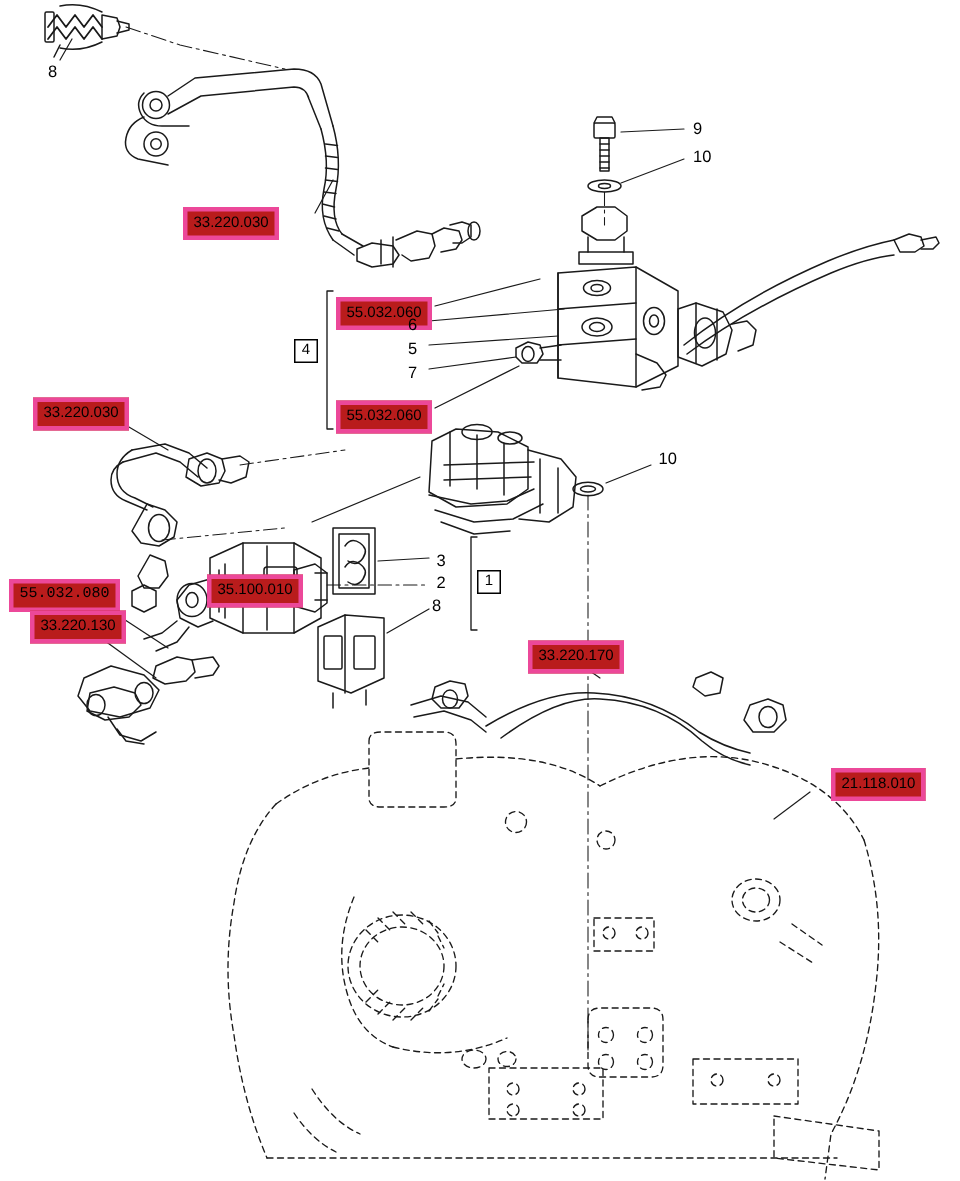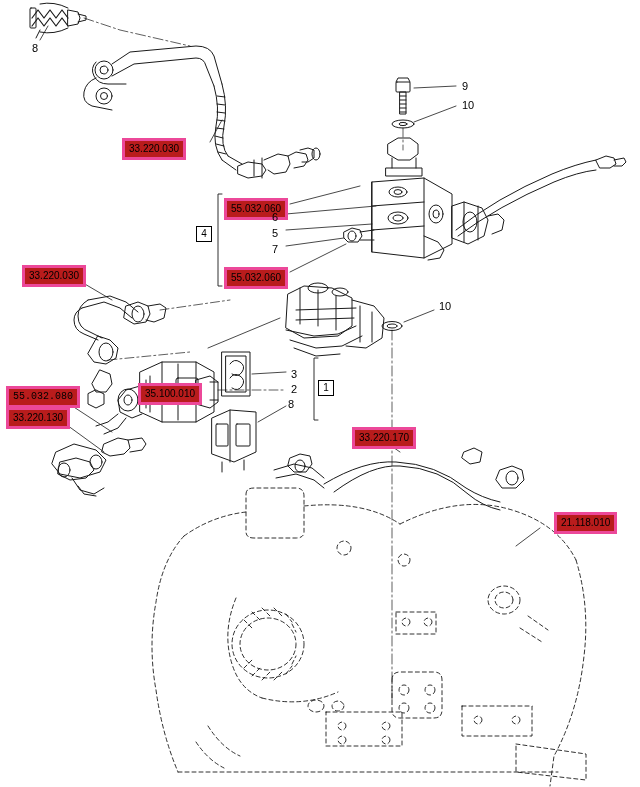--- a/index.html
+++ b/index.html
@@ -304,21 +304,21 @@
 
     </g>
   </svg>
 
   <div class="callout" style="left:122px; top:138px;">33.220.030</div>
   <div class="callout" style="left:224px; top:198px;">55.032.060</div>
   <div class="callout" style="left:224px; top:267px;">55.032.060</div>
   <div class="callout" style="left:22px; top:265px;">33.220.030</div>
   <div class="callout" style="left:138px; top:341px;margin-top:42px;">35.100.010</div>
   <div class="callout" style="left:6px; top:386px;font-family:Liberation Mono, monospace;">55.032.080</div>
-  <div class="callout" style="left:6px; top:407px;text-align:center;">33.220.130</div>
+  <div class="callout" style="left:20px; top:407px;text-align:center;">33.220.130</div>
   <div class="callout" style="left:304px; top:427px;margin-left:48px;">33.220.170</div>
   <div class="callout" style="left:554px; top:512px;">21.118.010</div>
 
   <div class="numlabel" style="left:32px; top:42px;">8</div>
   <div class="numlabel" style="left:462px; top:80px;">9</div>
   <div class="numlabel" style="left:462px; top:99px;">10</div>
   <div class="numlabel" style="left:272px; top:211px;">6</div>
   <div class="numlabel" style="left:272px; top:227px;">5</div>
   <div class="numlabel" style="left:272px; top:243px;">7</div>
   <div class="numlabel" style="left:439px; top:300px;">10</div>

